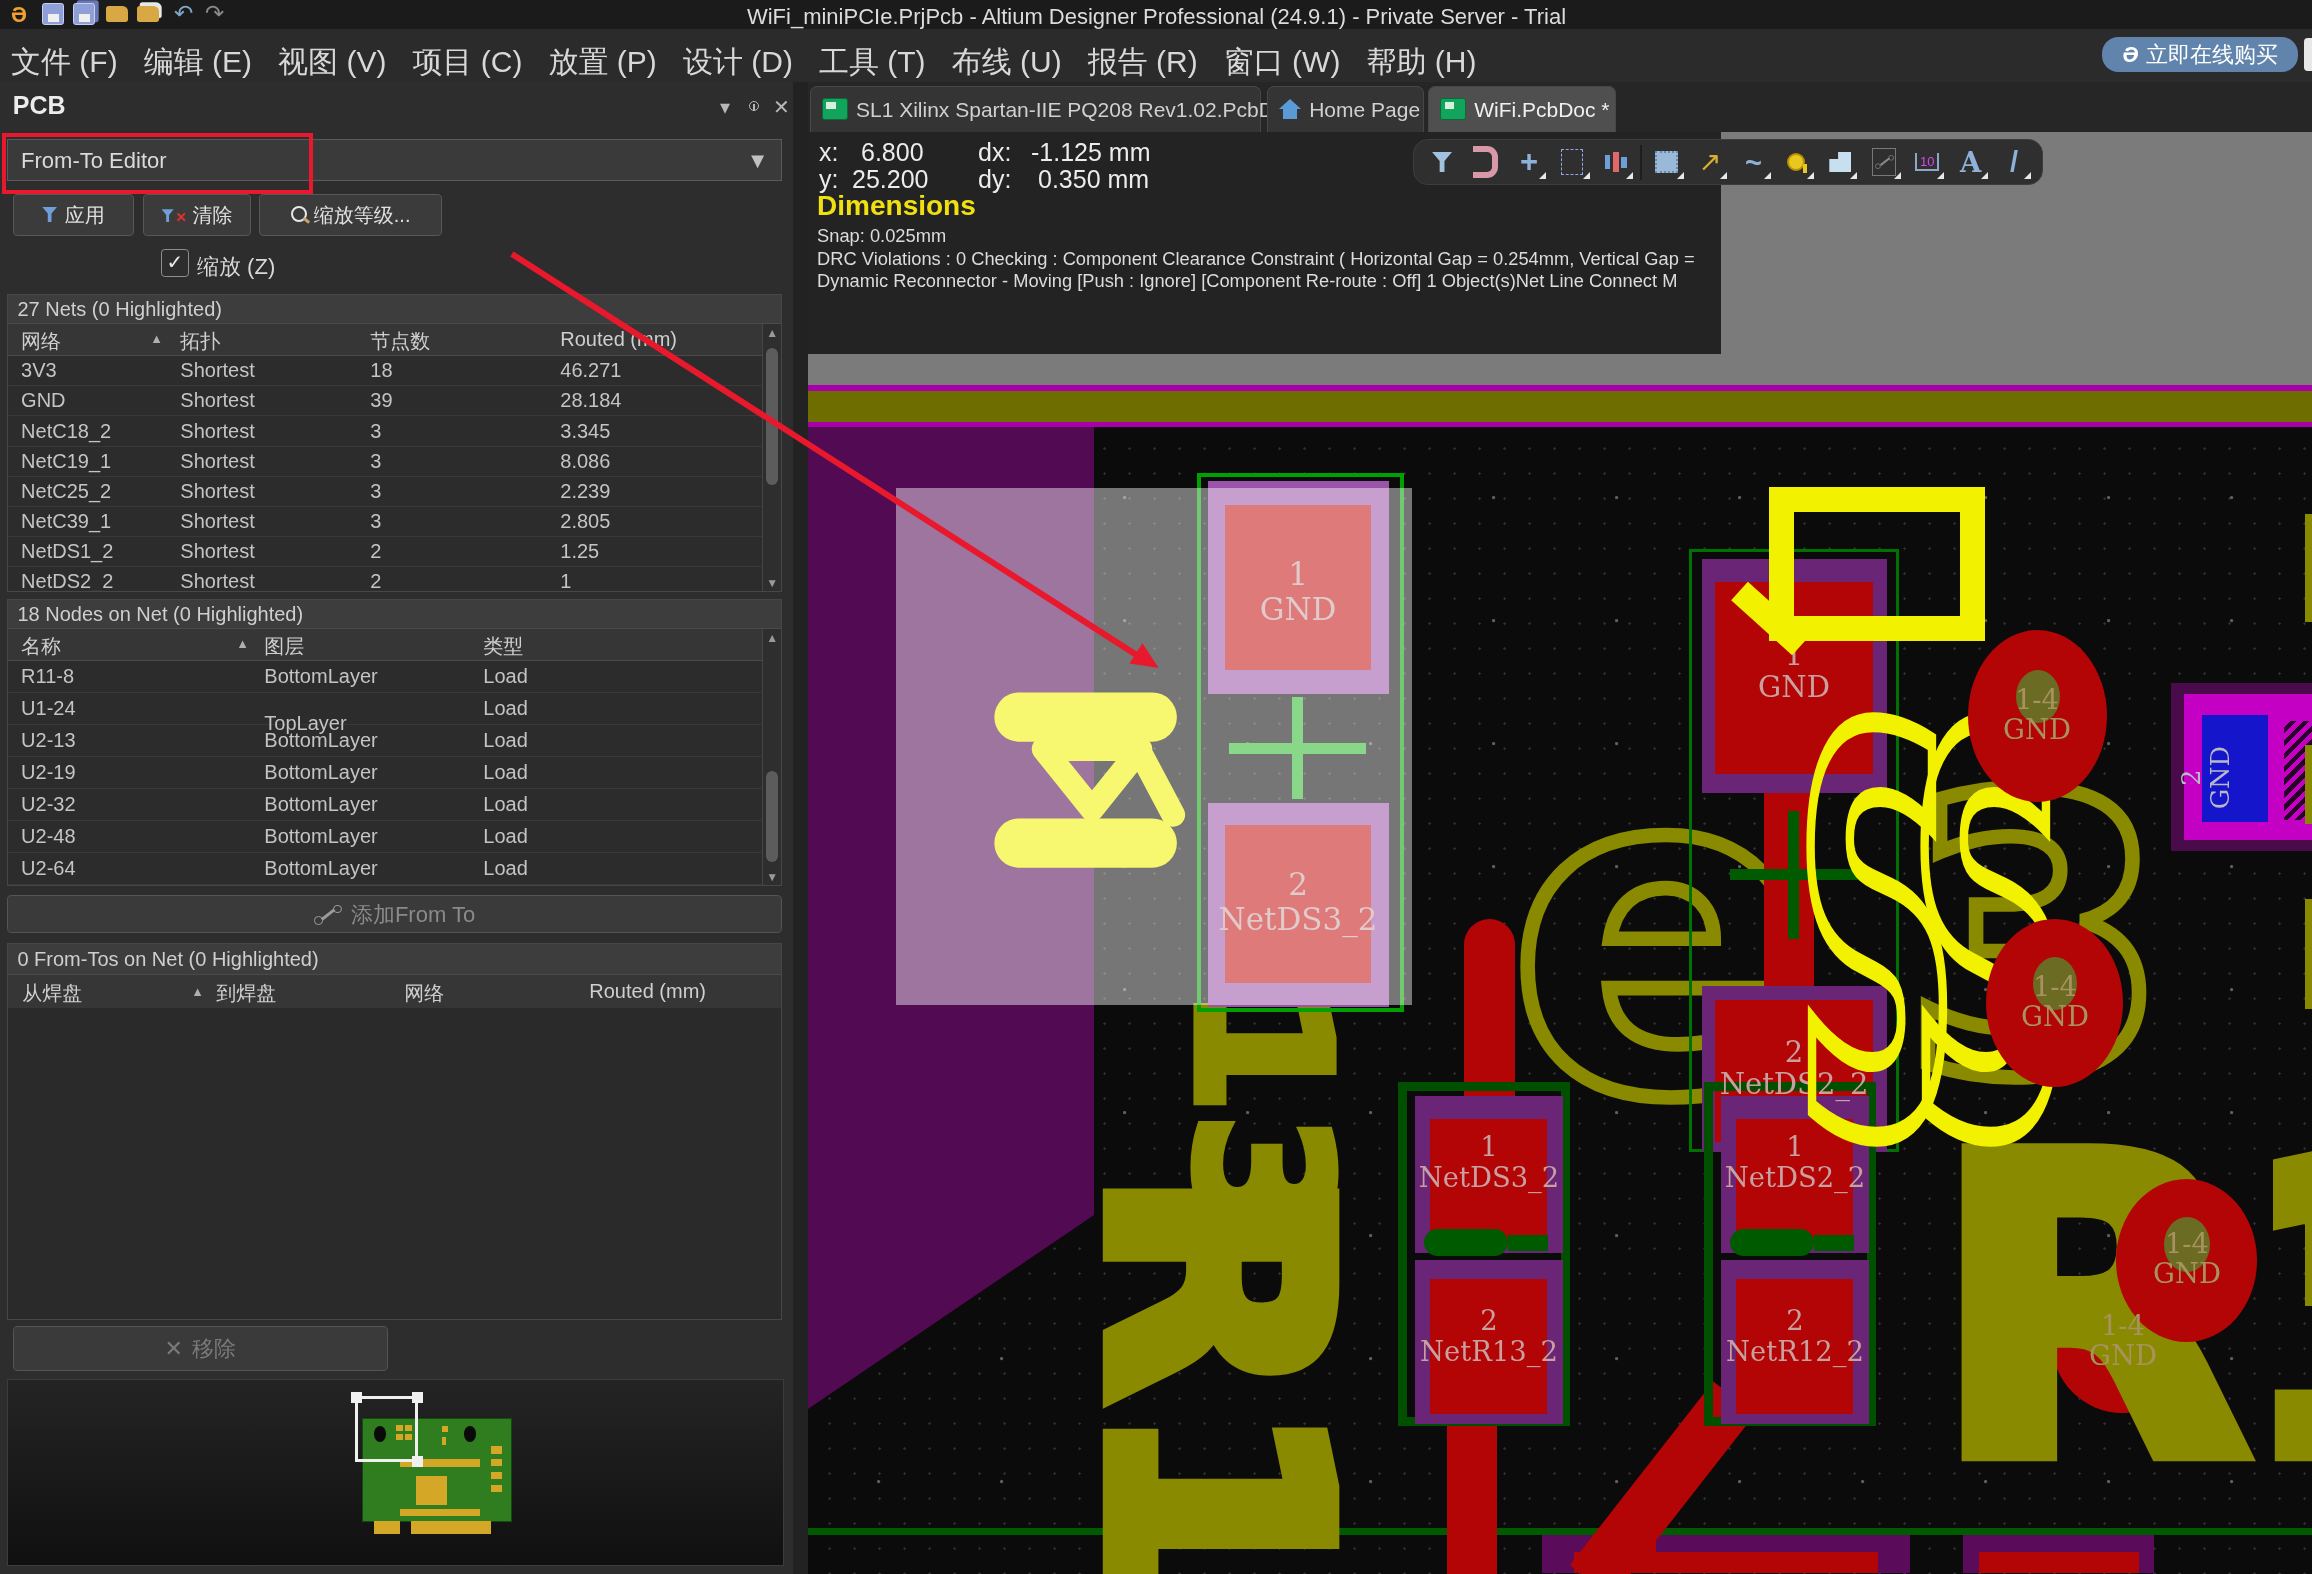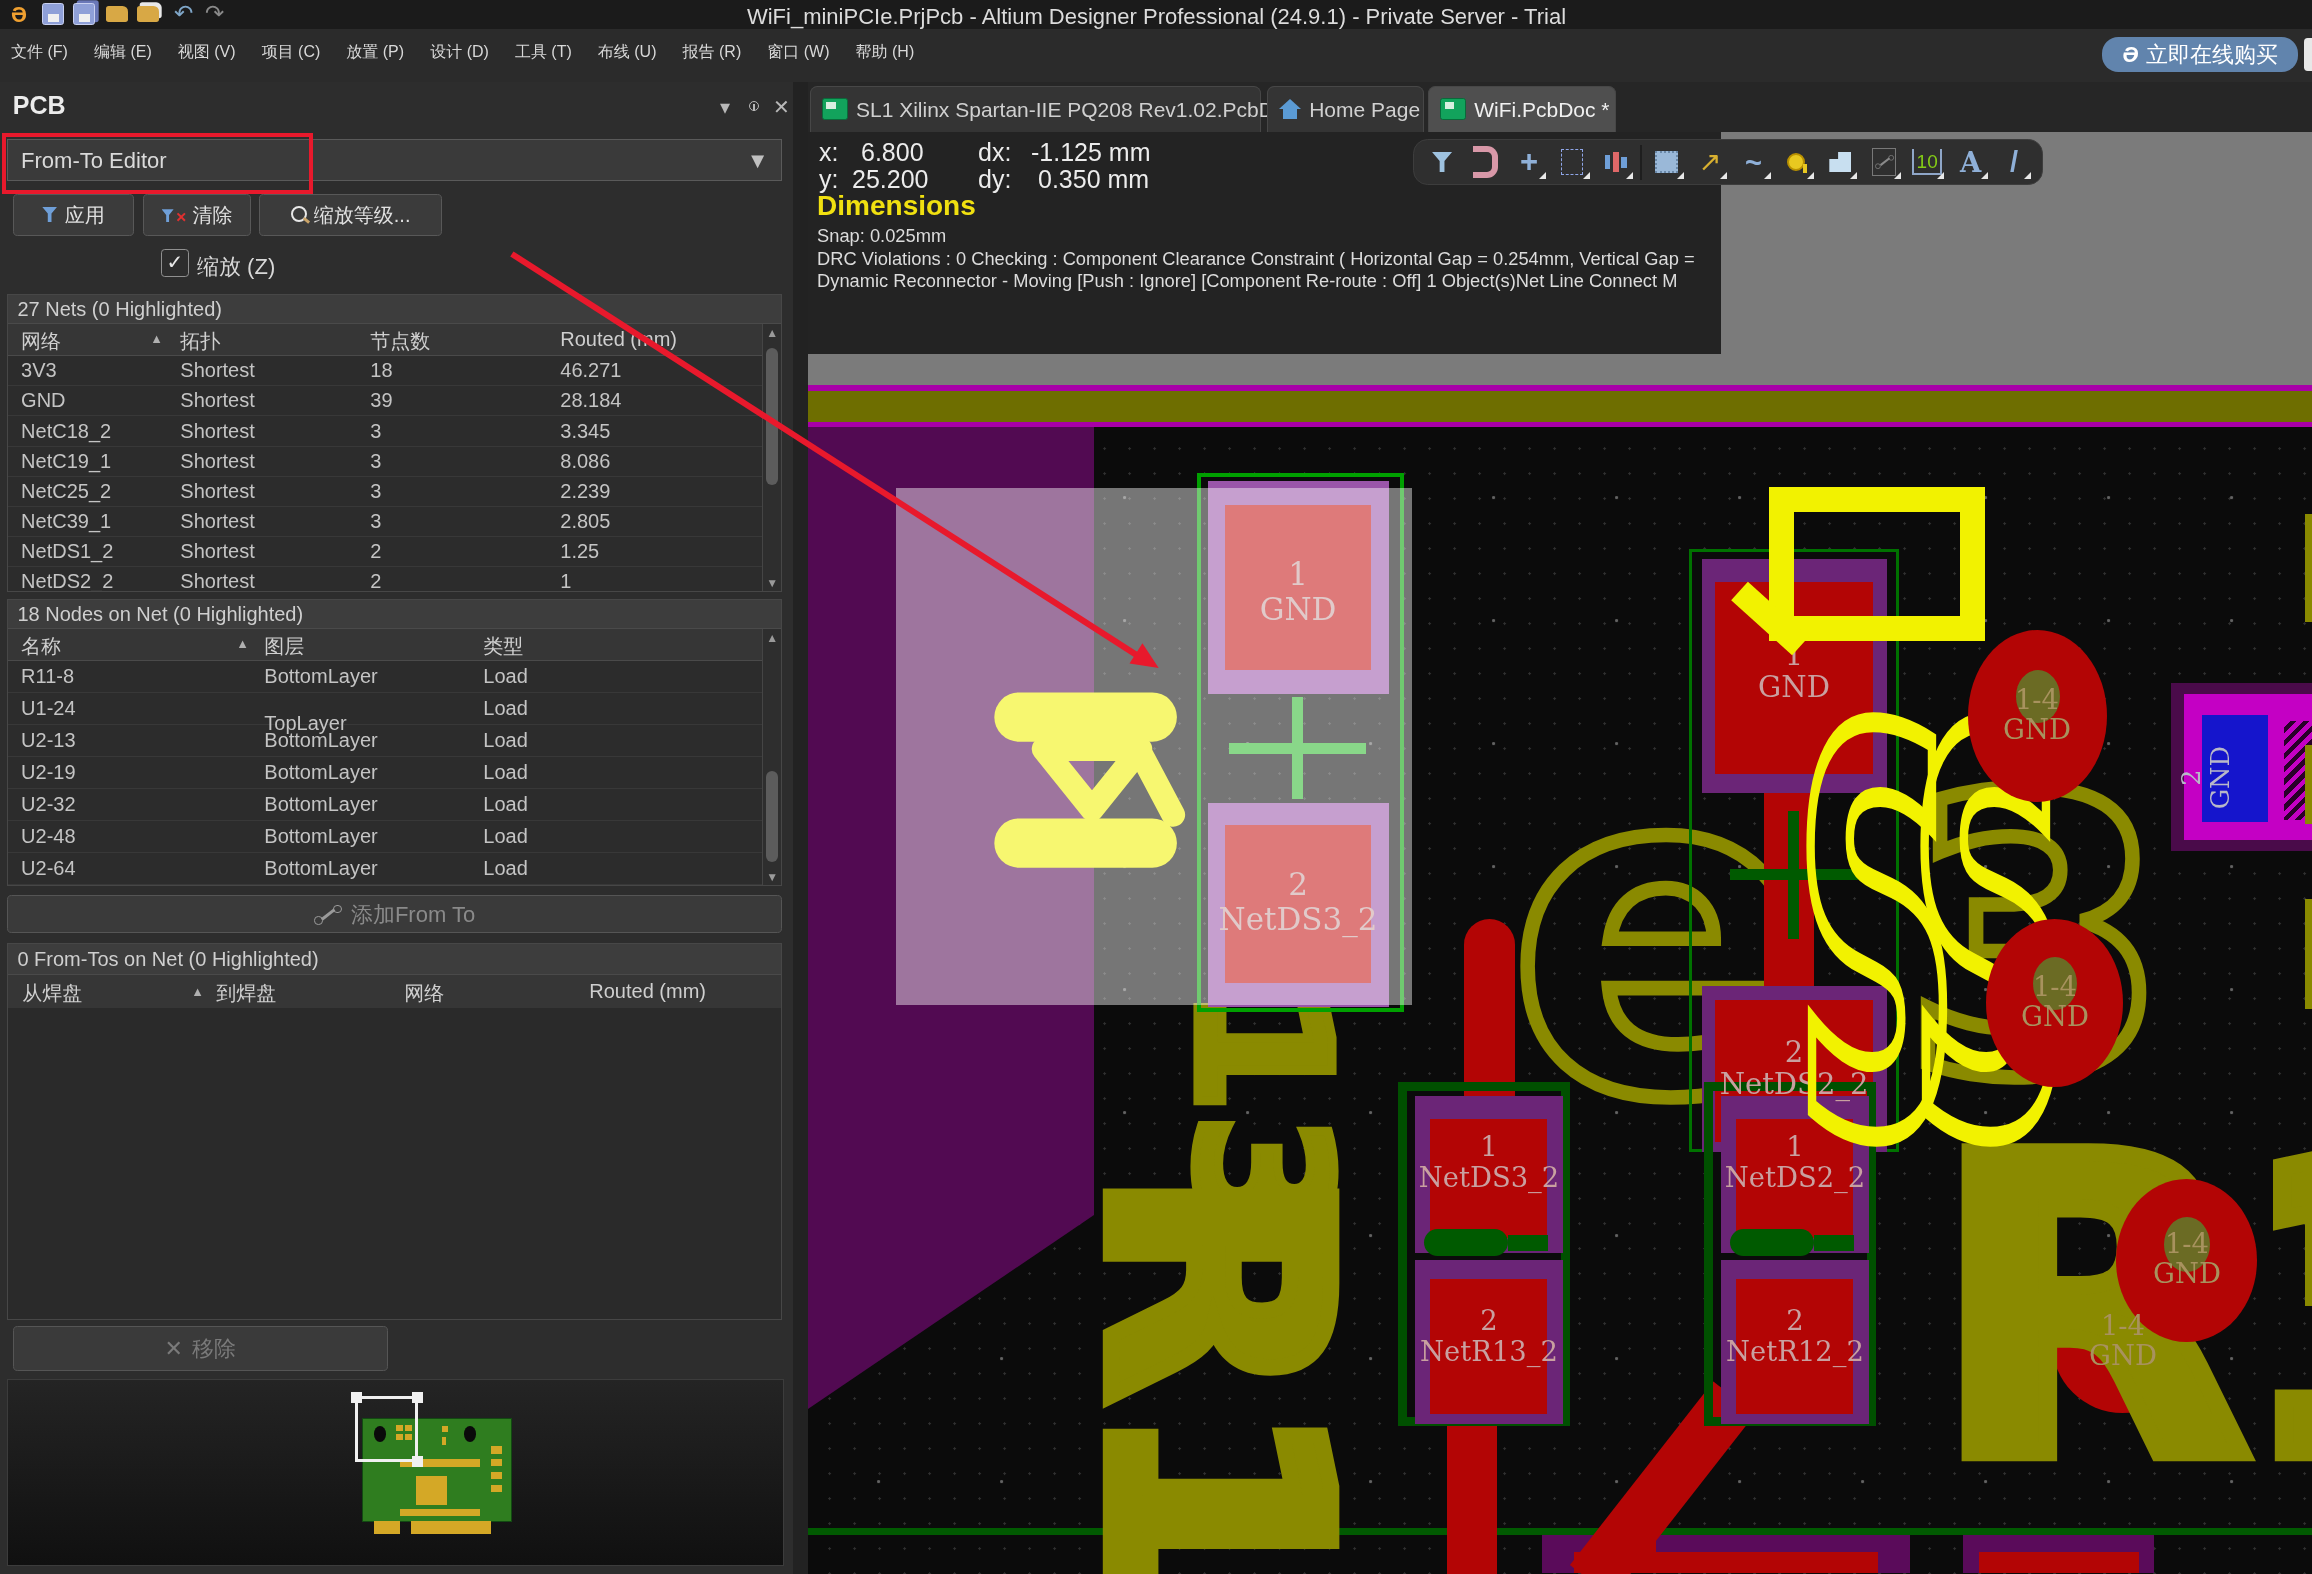--- a/index.html
+++ b/index.html
@@ -7,21 +7,21 @@
        font-family:"Liberation Sans",sans-serif;color:#d8d8d8;}
   .abs{position:absolute;}
   
   #titlebar{position:absolute;left:0;top:0;width:2313px;height:29px;background:#1b1b1b;}
   #apptitle{position:absolute;left:0;top:3.7px;width:2313px;text-align:center;font-size:22px;color:#dcdcdc;}
   .tbico{position:absolute;top:2.7px;width:25.6px;height:24px;}
   .floppy{background:#8fa0d8;border:1.8px solid #c8d0f0;border-radius:2.7px;}
   .floppy:after{content:"";position:absolute;left:4.6px;bottom:1.8px;width:11px;height:8.2px;background:#f0f0f0;}
   .folder{background:#d8a845;border-radius:2.7px 5.5px 2.7px 2.7px;}
   #menubar{position:absolute;left:0;top:29px;width:2313px;height:53px;background:#2b2b2b;border-bottom:0.9px solid #171717;}
-  .menuitem{display:inline-block;margin:12.8px 11px 0 11px;font-size:16px;color:#d8d8d8;}
+  .menuitem{display:inline-block;margin:12.8px 11px 0 11px;font-size:30px;color:#d8d8d8;}
   #buybtn{position:absolute;left:2102px;top:8.2px;width:196px;height:35px;background:#6184ad;border-radius:16.4px;
           color:#fff;font-size:22px;text-align:center;line-height:35px;}
   #buybtn .alogo{font-style:italic;font-weight:bold;margin-right:7.3px;}
   #partialbtn{position:absolute;left:2304px;top:9.1px;width:9.1px;height:33px;background:#e8e8e8;border-radius:3.7px 0 0 3.7px;}
   
   #panel{position:absolute;left:0;top:82px;width:793px;height:1492px;background:#2d2d2d;}
   #splitter{position:absolute;left:793px;top:82px;width:14.6px;height:1492px;background:#222;}
   .phico{position:absolute;top:12.8px;color:#b8b8b8;font-size:20px;}
   #dropdown{position:absolute;left:7.3px;top:57px;width:775px;height:42px;background:#3a3a3a;border:0.9px solid #5a5a5a;
             border-radius:0;font-size:22px;color:#dadada;line-height:42px;padding-left:12.8px;box-sizing:border-box;}
@@ -387,21 +387,21 @@
           <span style="width:22px;height:25.6px;border:1.8px solid #787878;display:inline-block;position:relative;">
             <span class="linkico" style="position:absolute;left:-1.8px;top:2.7px;transform:scale(0.7);">
               <span class="ln" style="background:#8a8a8a;"></span>
               <span class="d1" style="border-color:#8a8a8a;"></span>
               <span class="d2" style="border-color:#8a8a8a;"></span>
             </span>
           </span>
           <span class="dd"></span>
         </span>
       <span class="ticon">
-          <span style="font-size:19px;color:#84cc16;border-left:2.7px solid #8fa6c8;border-right:2.7px solid #8fa6c8;border-bottom:2.7px solid #8fa6c8;padding:1.8px 2.7px 0 2.7px;">10</span>
+          <span style="font-size:13px;color:#d946ef;border-left:2.7px solid #8fa6c8;border-right:2.7px solid #8fa6c8;border-bottom:2.7px solid #8fa6c8;padding:1.8px 2.7px 0 2.7px;">10</span>
           <span class="dd"></span>
         </span>
       <span class="ticon" style="font-family:'DejaVu Serif',serif;font-size:27.4px;font-weight:bold;">
           <span>A</span>
           <span class="dd"></span>
         </span>
       <span class="ticon" style="font-size:29px;font-weight:bold;">
           <span>/</span>
           <span class="dd"></span>
         </span>

